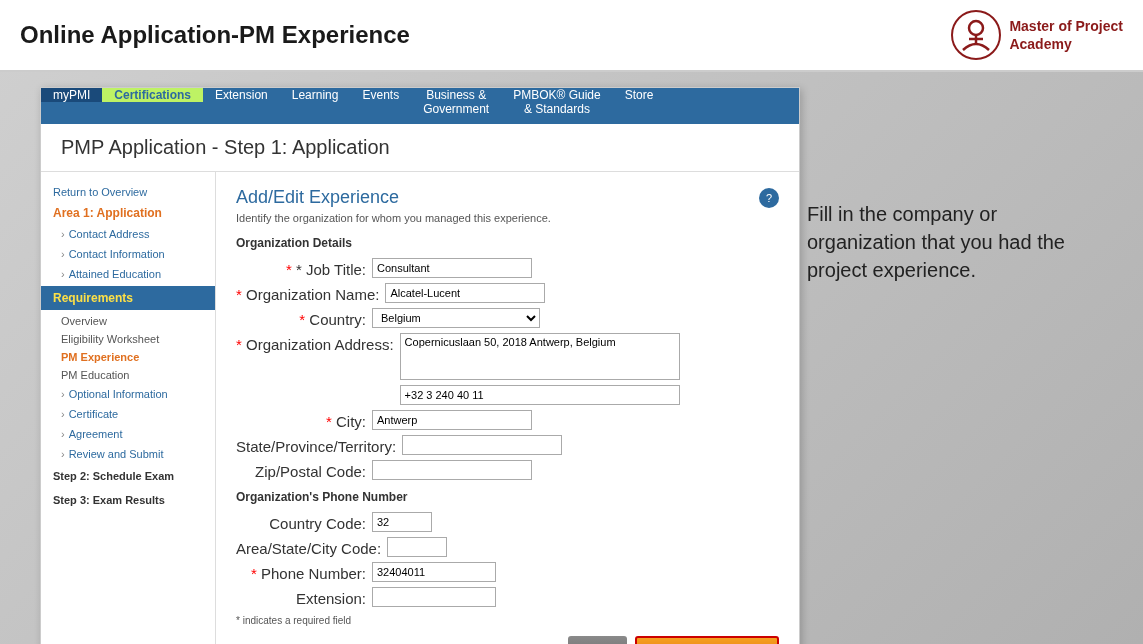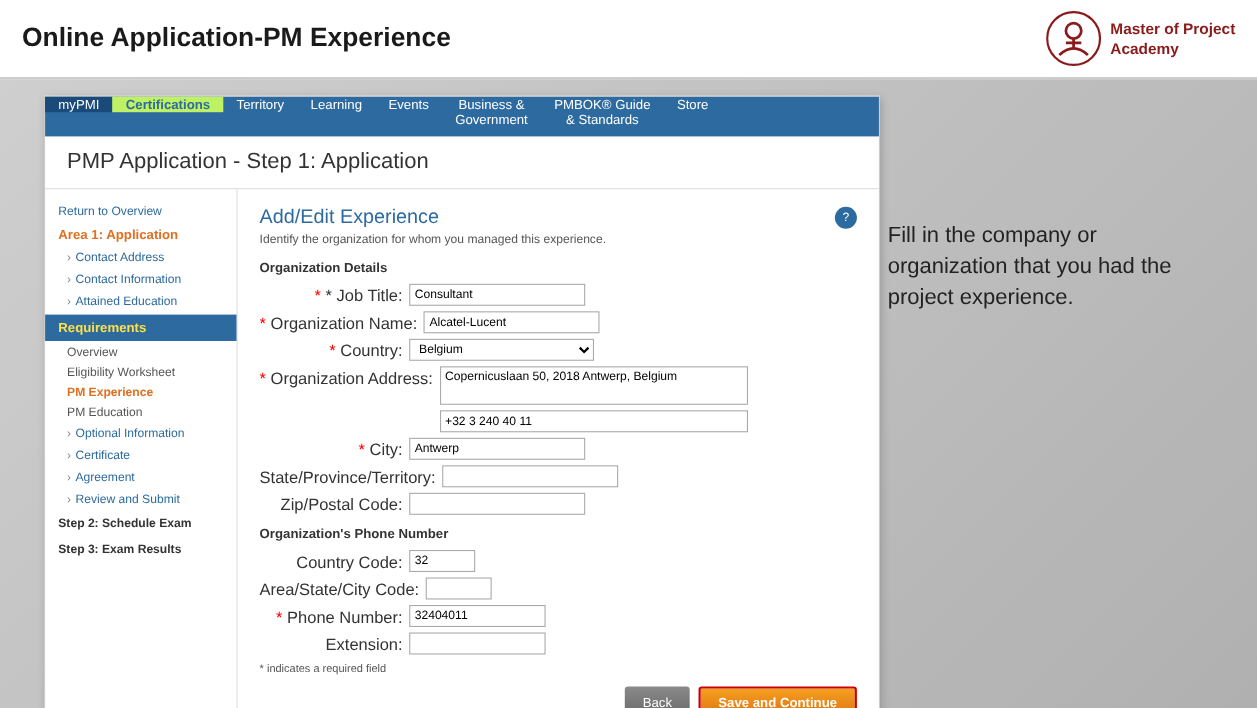--- a/index.html
+++ b/index.html
@@ -295,21 +295,21 @@
       color: #222;
       line-height: 1.4;
     }
 
     
     .form-textarea {
       border: 1px solid #aaa;
       padding: 2px 4px;
       font-size: 11px;
       width: 280px;
-      height: 35px;
+      height: 47px;
       resize: none;
       font-family: Arial, sans-serif;
     }
   </style>
 </head>
 <body>
 
 <div class="outer-wrapper">
 
   <div class="page-header">
@@ -327,21 +327,21 @@
     </div>
   </div>
 
   <div class="content-area">
 
     <div class="app-window">
 
       <div class="top-nav">
         <div class="nav-item mypmi">myPMI</div>
         <div class="nav-item certifications">Certifications</div>
-        <div class="nav-item">Territory</div>
+        <div class="nav-item">Extension</div>
         <div class="nav-item">Learning</div>
         <div class="nav-item">Events</div>
         <div class="nav-item business-gov" style="white-space:pre-line; text-align:center; line-height:1.2;">Business &amp;<br>Government</div>
         <div class="nav-item" style="white-space:pre-line; text-align:center; line-height:1.2;">PMBOK® Guide<br>&amp; Standards</div>
         <div class="nav-item">Store</div>
       </div>
 
       <div class="page-title-bar">
         <span class="page-title-text">PMP Application - Step 1: Application</span>
       </div>

